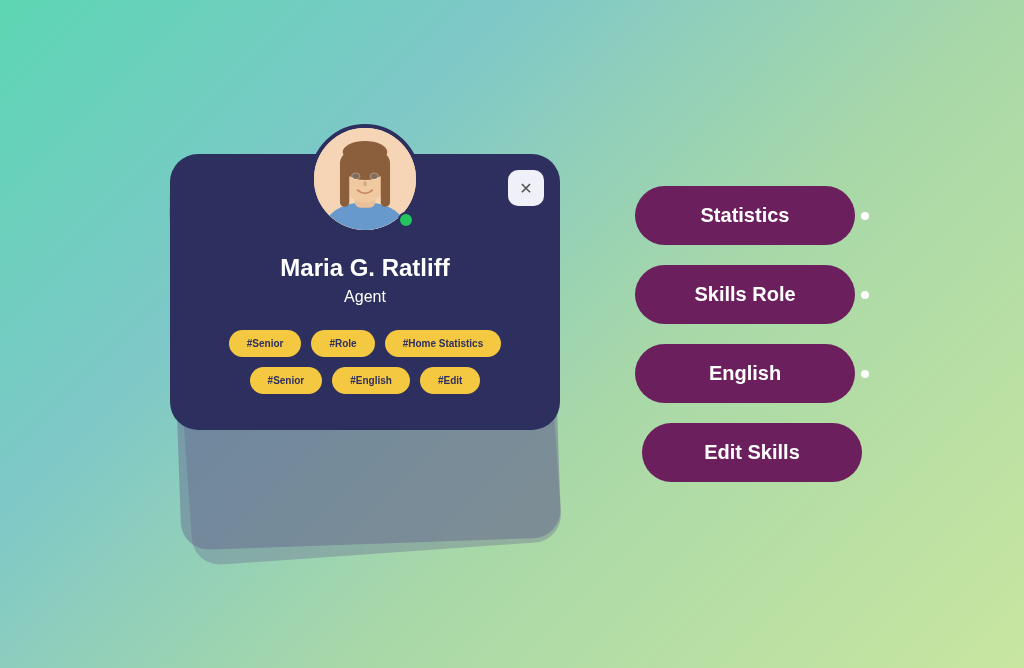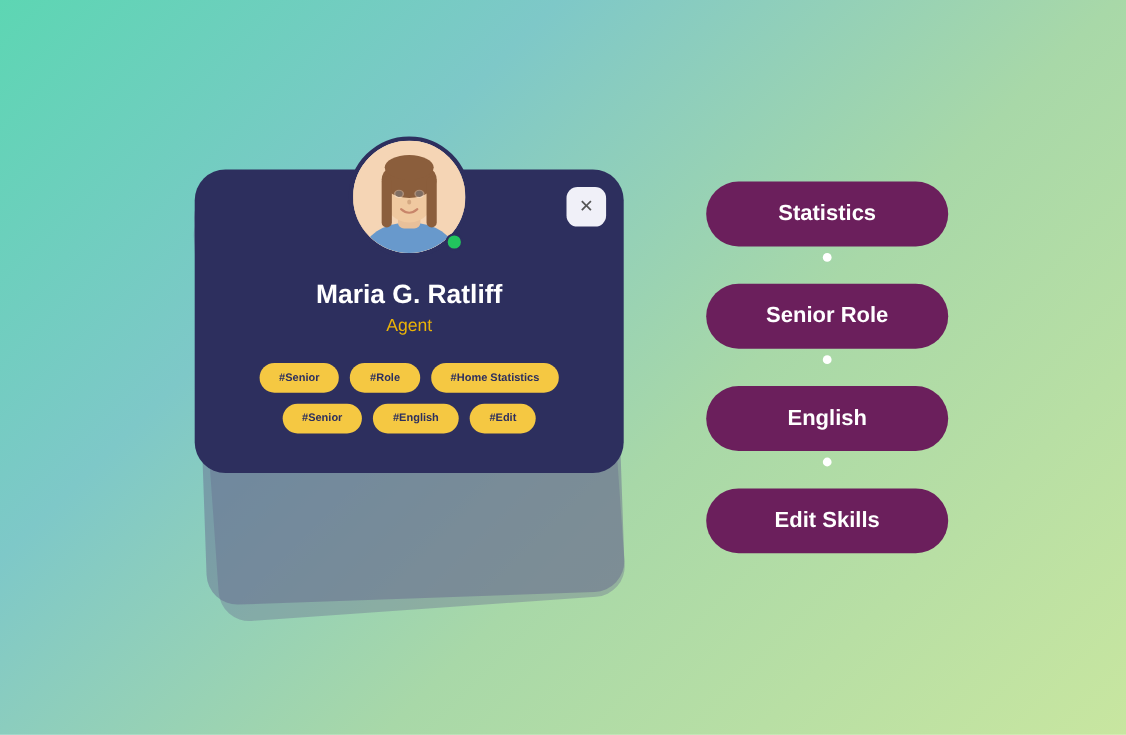--- a/index.html
+++ b/index.html
@@ -143,21 +143,21 @@
     
     .user-name {
       color: #ffffff;
       font-size: 24px;
       font-weight: 700;
       text-align: center;
       margin-bottom: 6px;
     }
 
     .user-role {
-      color: #eab308;
+      color: #ffffff;
       font-size: 16px;
       font-weight: 400;
       text-align: center;
       margin-bottom: 24px;
     }
 
     
     .tags-container {
       display: flex;
       flex-wrap: wrap;
@@ -177,21 +177,21 @@
     
     .actions-panel {
       display: flex;
       flex-direction: column;
       gap: 20px;
       align-items: center;
     }
 
     .action-btn-wrapper {
       display: flex;
-      flex-direction: column;
+      flex-direction: row;
       align-items: center;
       gap: 6px;
     }
 
     .action-btn {
       background: #6b1f5c;
       color: #ffffff;
       border: none;
       border-radius: 50px;
       padding: 18px 36px;
@@ -274,21 +274,21 @@
   </div>
 
   <div class="actions-panel">
 
     <div class="action-btn-wrapper">
       <button class="action-btn">Statistics</button>
       <div class="action-dot"></div>
     </div>
 
     <div class="action-btn-wrapper">
-      <button class="action-btn">Senior Role</button>
+      <button class="action-btn">Skills Role</button>
       <div class="action-dot"></div>
     </div>
 
     <div class="action-btn-wrapper">
       <button class="action-btn">English</button>
       <div class="action-dot"></div>
     </div>
 
     <div class="action-btn-wrapper">
       <button class="action-btn">Edit Skills</button>

